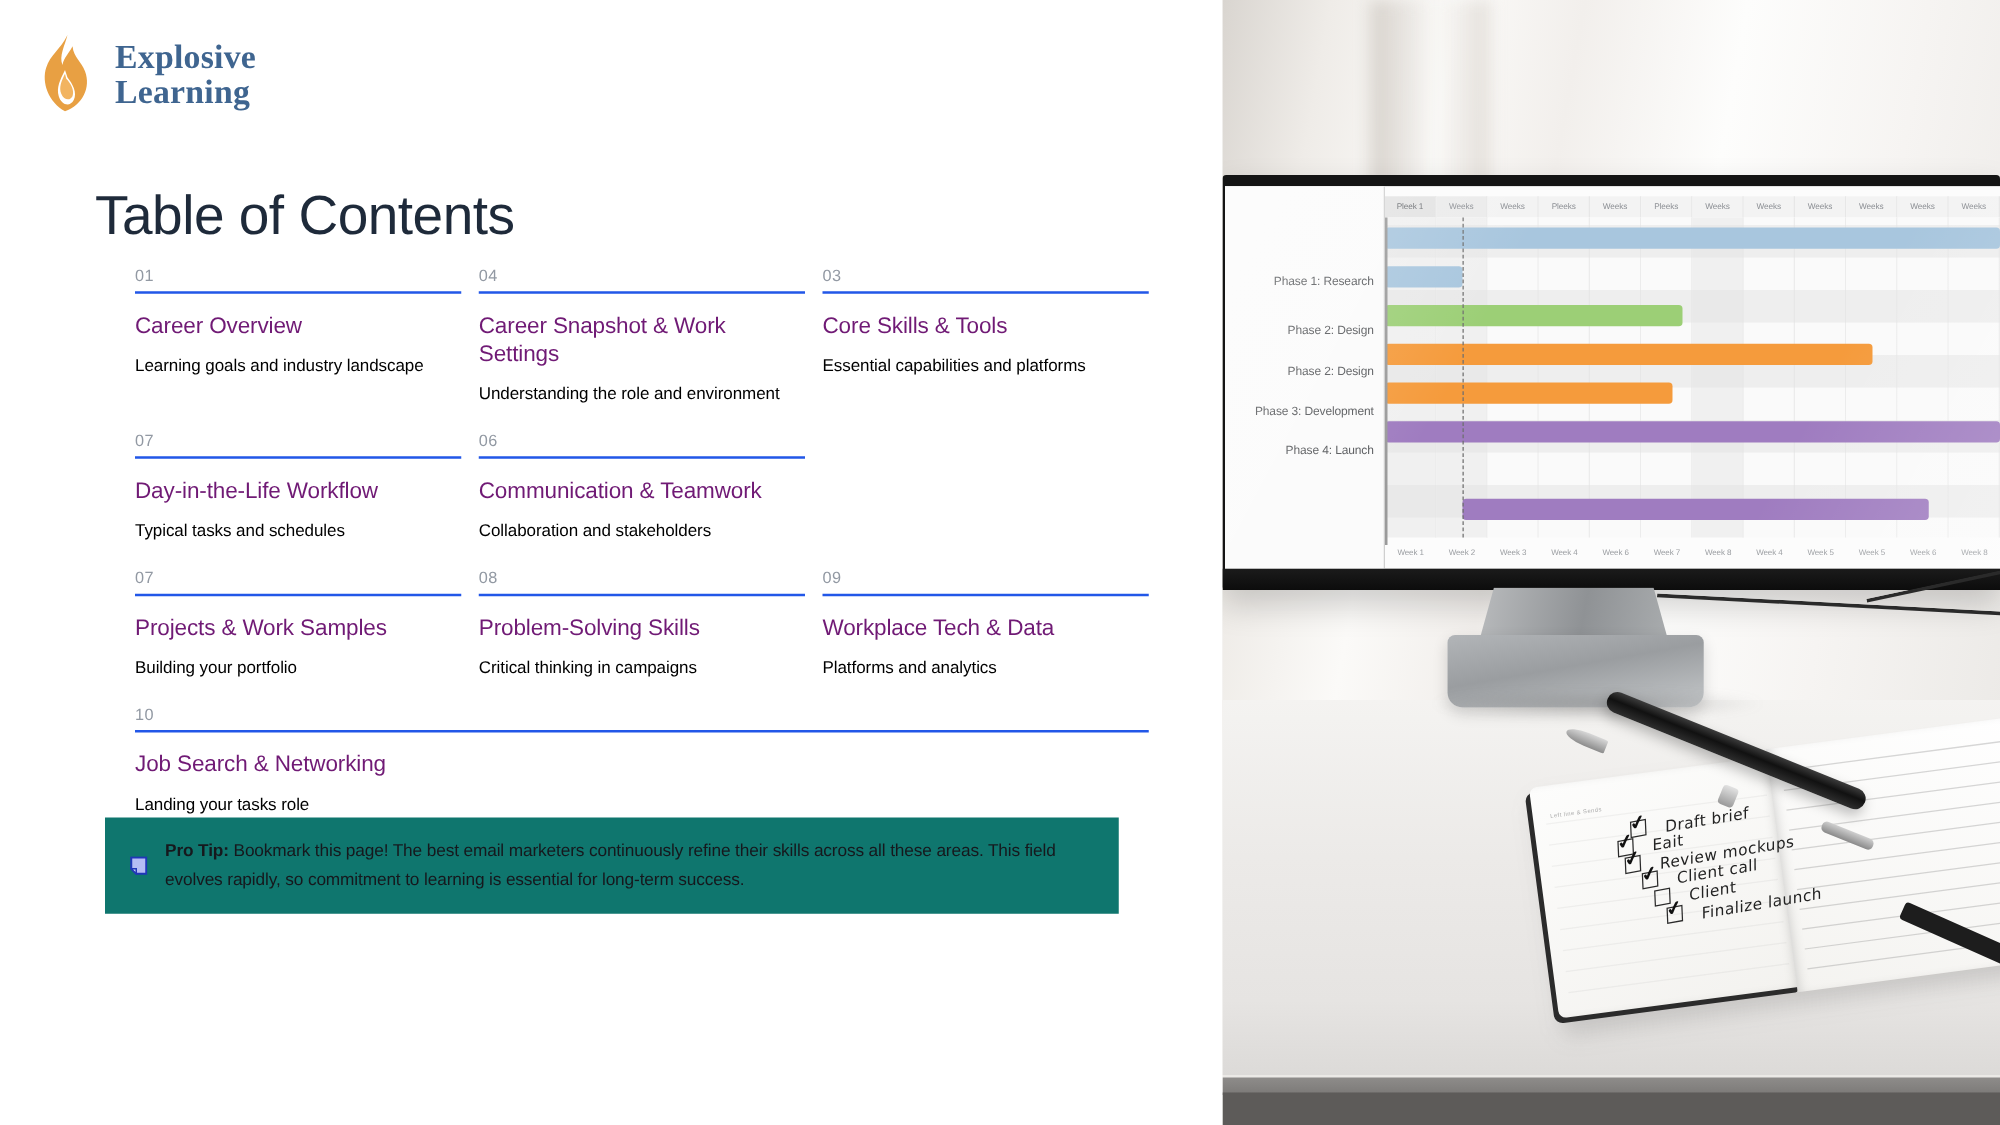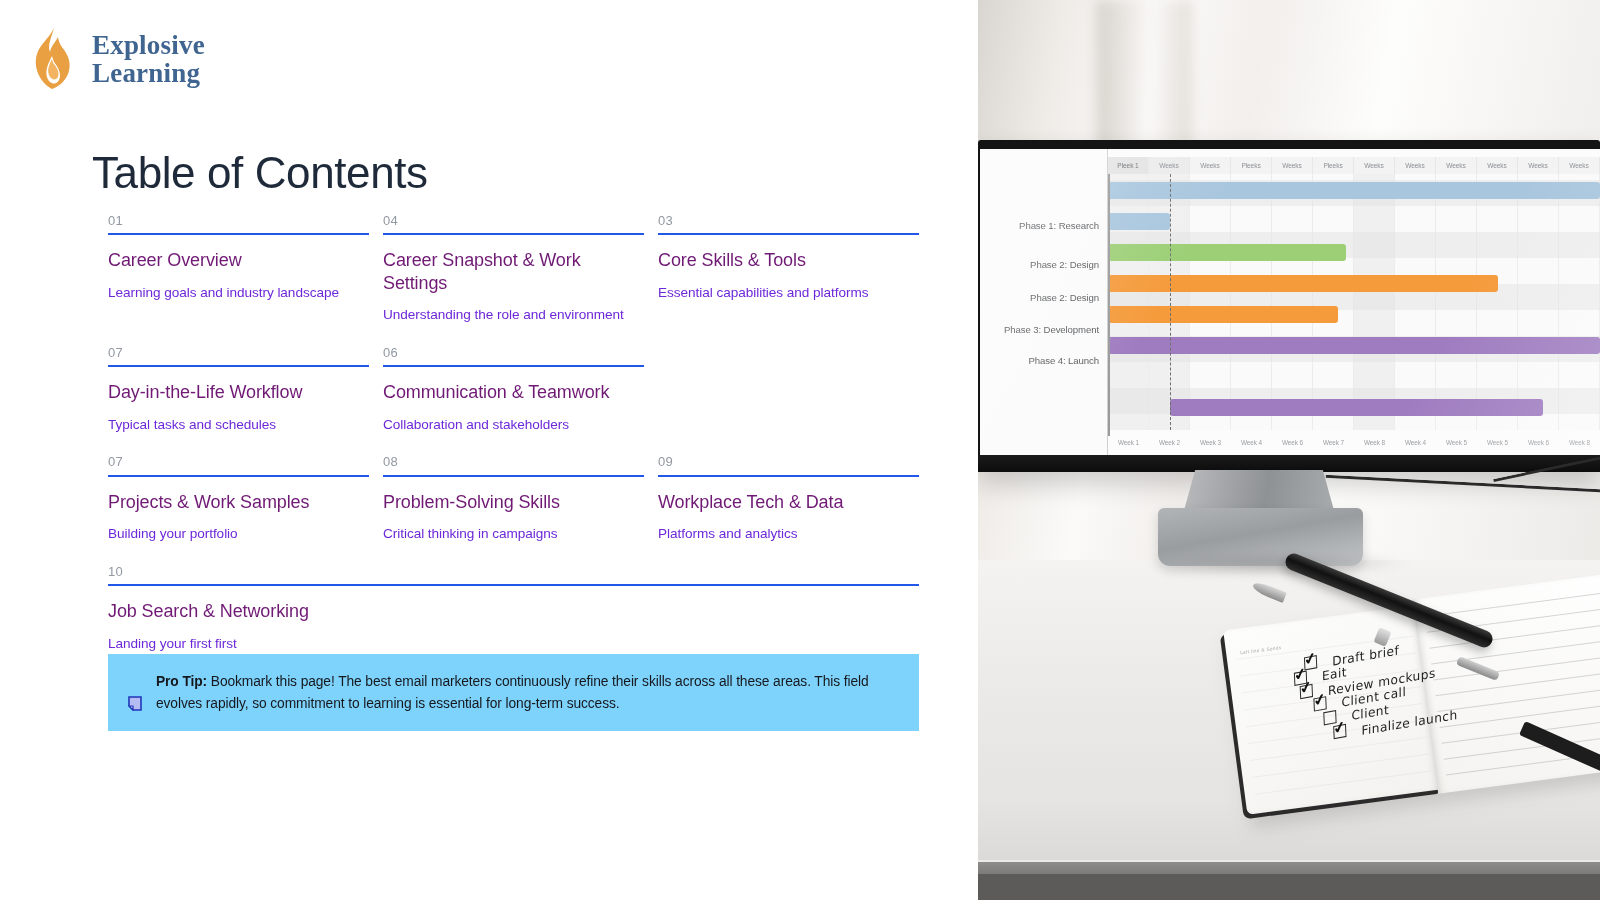--- a/index.html
+++ b/index.html
@@ -44,21 +44,21 @@
     font-weight: 700;
     line-height: 1.04;
     letter-spacing: 0.2px;
   }
   .logo-line1 { font-size: 27px; }
   .logo-line2 { font-size: 27px; }
 
   
   .page-title {
     position: absolute;
-    left: 92px;
+    left: 76px;
     top: 148px;
     font-size: 44px;
     font-weight: 400;
     color: #1e2a3a;
     letter-spacing: -0.4px;
   }
 
   
   .toc {
     position: absolute;
@@ -96,38 +96,37 @@
   .toc-title {
     font-size: 18px;
     color: #701a75;
     font-weight: 400;
     letter-spacing: -0.1px;
     line-height: 1.25;
     margin-bottom: 12px;
   }
   .toc-sub {
     font-size: 13.6px;
-    color: #6d28d9;
+    color: #000000;
     letter-spacing: -0.05px;
     line-height: 1.3;
   }
 
   
   .protip {
     position: absolute;
     left: 84px;
     top: 654px;
     width: 811px;
     min-height: 77px;
-    background: #7dd3fc;
+    background: #0f766e;
     display: flex;
-    align-items: flex-end;
+    align-items: center;
     padding: 16px 22px 16px 20px;
     gap: 14px;
-    margin-left: 24px;
   }
   .protip-icon { flex: 0 0 auto; margin-top: 4px; }
   .protip-text {
     font-size: 13.8px;
     color: #16181d;
     line-height: 1.6;
     letter-spacing: -0.1px;
   }
   .protip-text b { font-weight: 700; }
 
@@ -547,21 +546,21 @@
           <div class="toc-title">Workplace Tech &amp; Data</div>
           <div class="toc-sub">Platforms and analytics</div>
         </div>
       </div>
 
       <div class="toc-row">
         <div class="toc-item wide">
           <div class="toc-num">10</div>
           <div class="toc-rule"></div>
           <div class="toc-title">Job Search &amp; Networking</div>
-          <div class="toc-sub">Landing your first first</div>
+          <div class="toc-sub">Landing your tasks role</div>
         </div>
       </div>
 
     </div>
 
     <div class="protip">
       <span class="protip-icon">
         <svg width="14" height="15" viewBox="0 0 14 15">
           <path d="M1 1 H13 V14 H5 L1 10 Z" fill="#b5bcf4" stroke="#2136b8" stroke-width="1.6"></path>
           <path d="M1 10 H5 V14 Z" fill="#c9cff7" stroke="#2136b8" stroke-width="1.2"></path>

